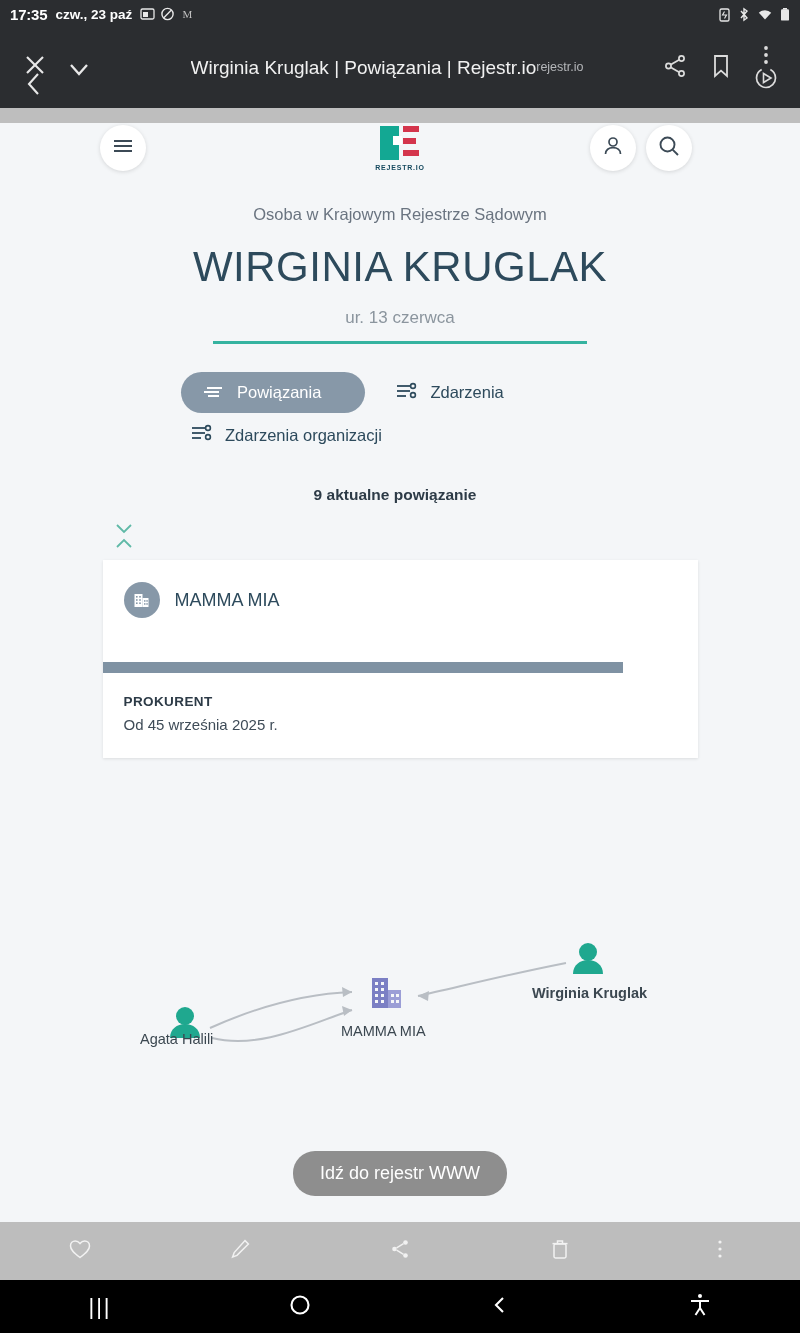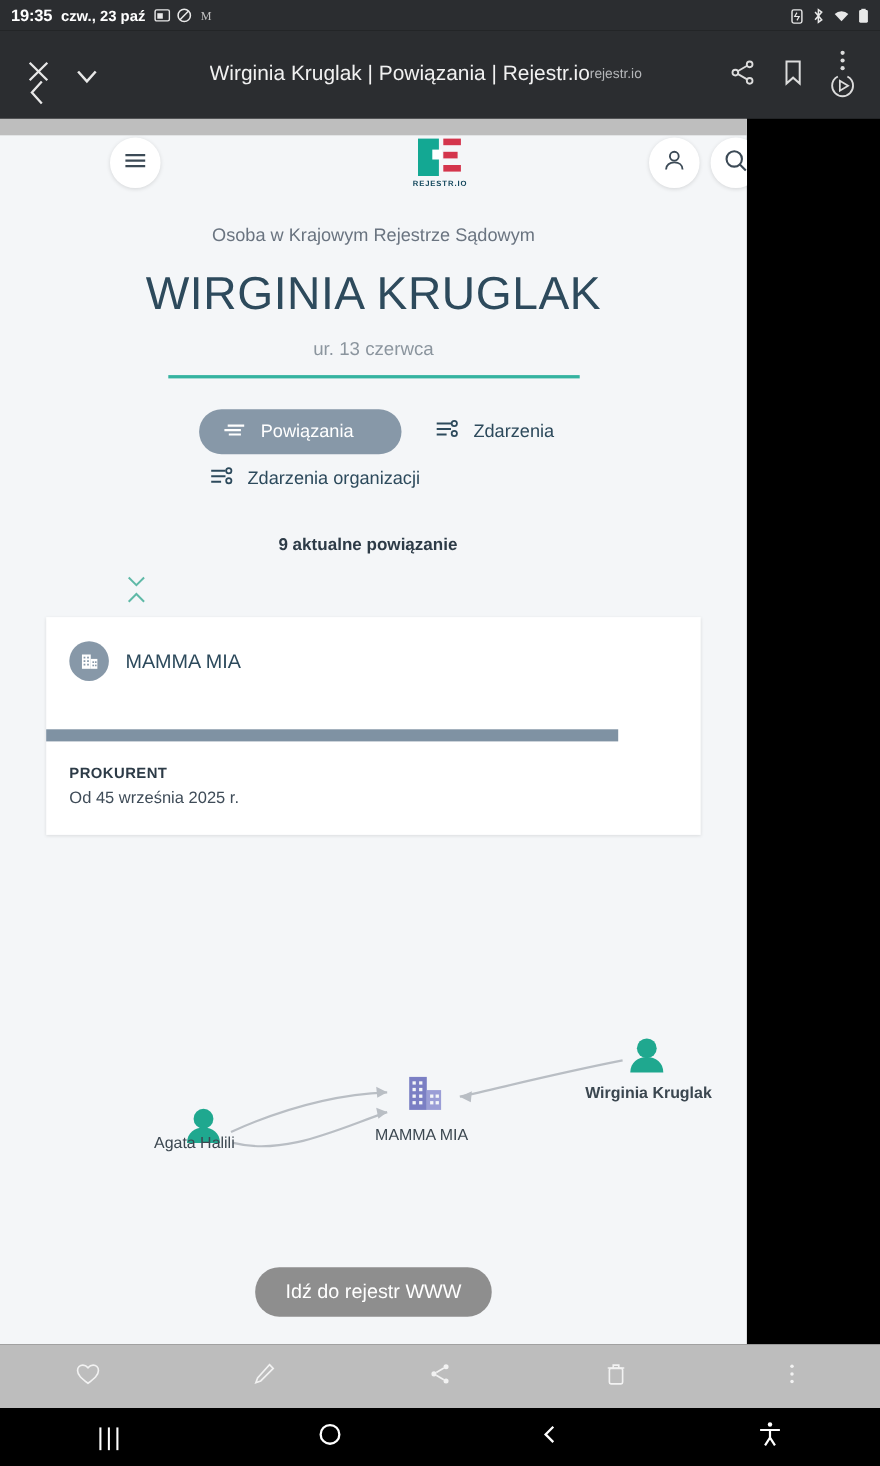--- a/index.html
+++ b/index.html
@@ -42,21 +42,21 @@
     white-space: nowrap; overflow: hidden; text-overflow: ellipsis;
   }
   .bb-url { color: #b5b7ba; font-size: 12.5px; line-height: 18px; margin-top: 2px; }
   .bb-right { display: flex; align-items: center; gap: 22px; padding-right: 22px; position: relative; }
   .bb-menu-wrap { position: relative; width: 24px; height: 46px; }
   .bb-dots { position: absolute; left: 8px; top: 0px; }
   .bb-play { position: absolute; left: -2px; top: 18px; }
 
   
   .page {
-    position: absolute; left: 0; top: 108px; width: 679px; height: 1114px;
+    position: absolute; left: 0; top: 108px; width: 800px; height: 1114px;
     background: #f4f6f8; overflow: hidden;
   }
   .page-topband { width: 800px; height: 15px; background: #bebebe; }
 
   .site-header { position: relative; height: 65px; }
   .circ-btn {
     position: absolute; width: 46px; height: 46px; border-radius: 50%;
     background: #ffffff; box-shadow: 0 1px 4px rgba(0,0,0,0.13);
     display: flex; align-items: center; justify-content: center;
   }
@@ -156,21 +156,21 @@
   .navbar > div { flex: 1; display: flex; align-items: center; justify-content: center; }
   .nav-recents { color: #fff; font-size: 22px; letter-spacing: 2px; }
 </style>
 </head>
 <body>
 
 <div class="screen">
 
   <div class="statusbar">
     <div class="sb-left">
-      <span class="sb-time">19:35</span>
+      <span class="sb-time">17:35</span>
       <span class="sb-date">czw., 23 paź</span>
       <span class="sb-icons">
         <svg class="sb-ico" width="15" height="14" viewBox="0 0 15 14">
             <rect x="1" y="2" width="13" height="10" rx="1.5" fill="none" stroke="#e8e8e8" stroke-width="1.3"></rect>
             <rect x="3" y="5" width="5" height="5" fill="#e8e8e8"></rect>
           </svg>
         <svg class="sb-ico" width="15" height="14" viewBox="0 0 15 14">
             <circle cx="7.5" cy="7" r="5.6" fill="none" stroke="#e8e8e8" stroke-width="1.4"></circle>
             <line x1="3.6" y1="11" x2="11.4" y2="3" stroke="#e8e8e8" stroke-width="1.4"></line>
           </svg>

